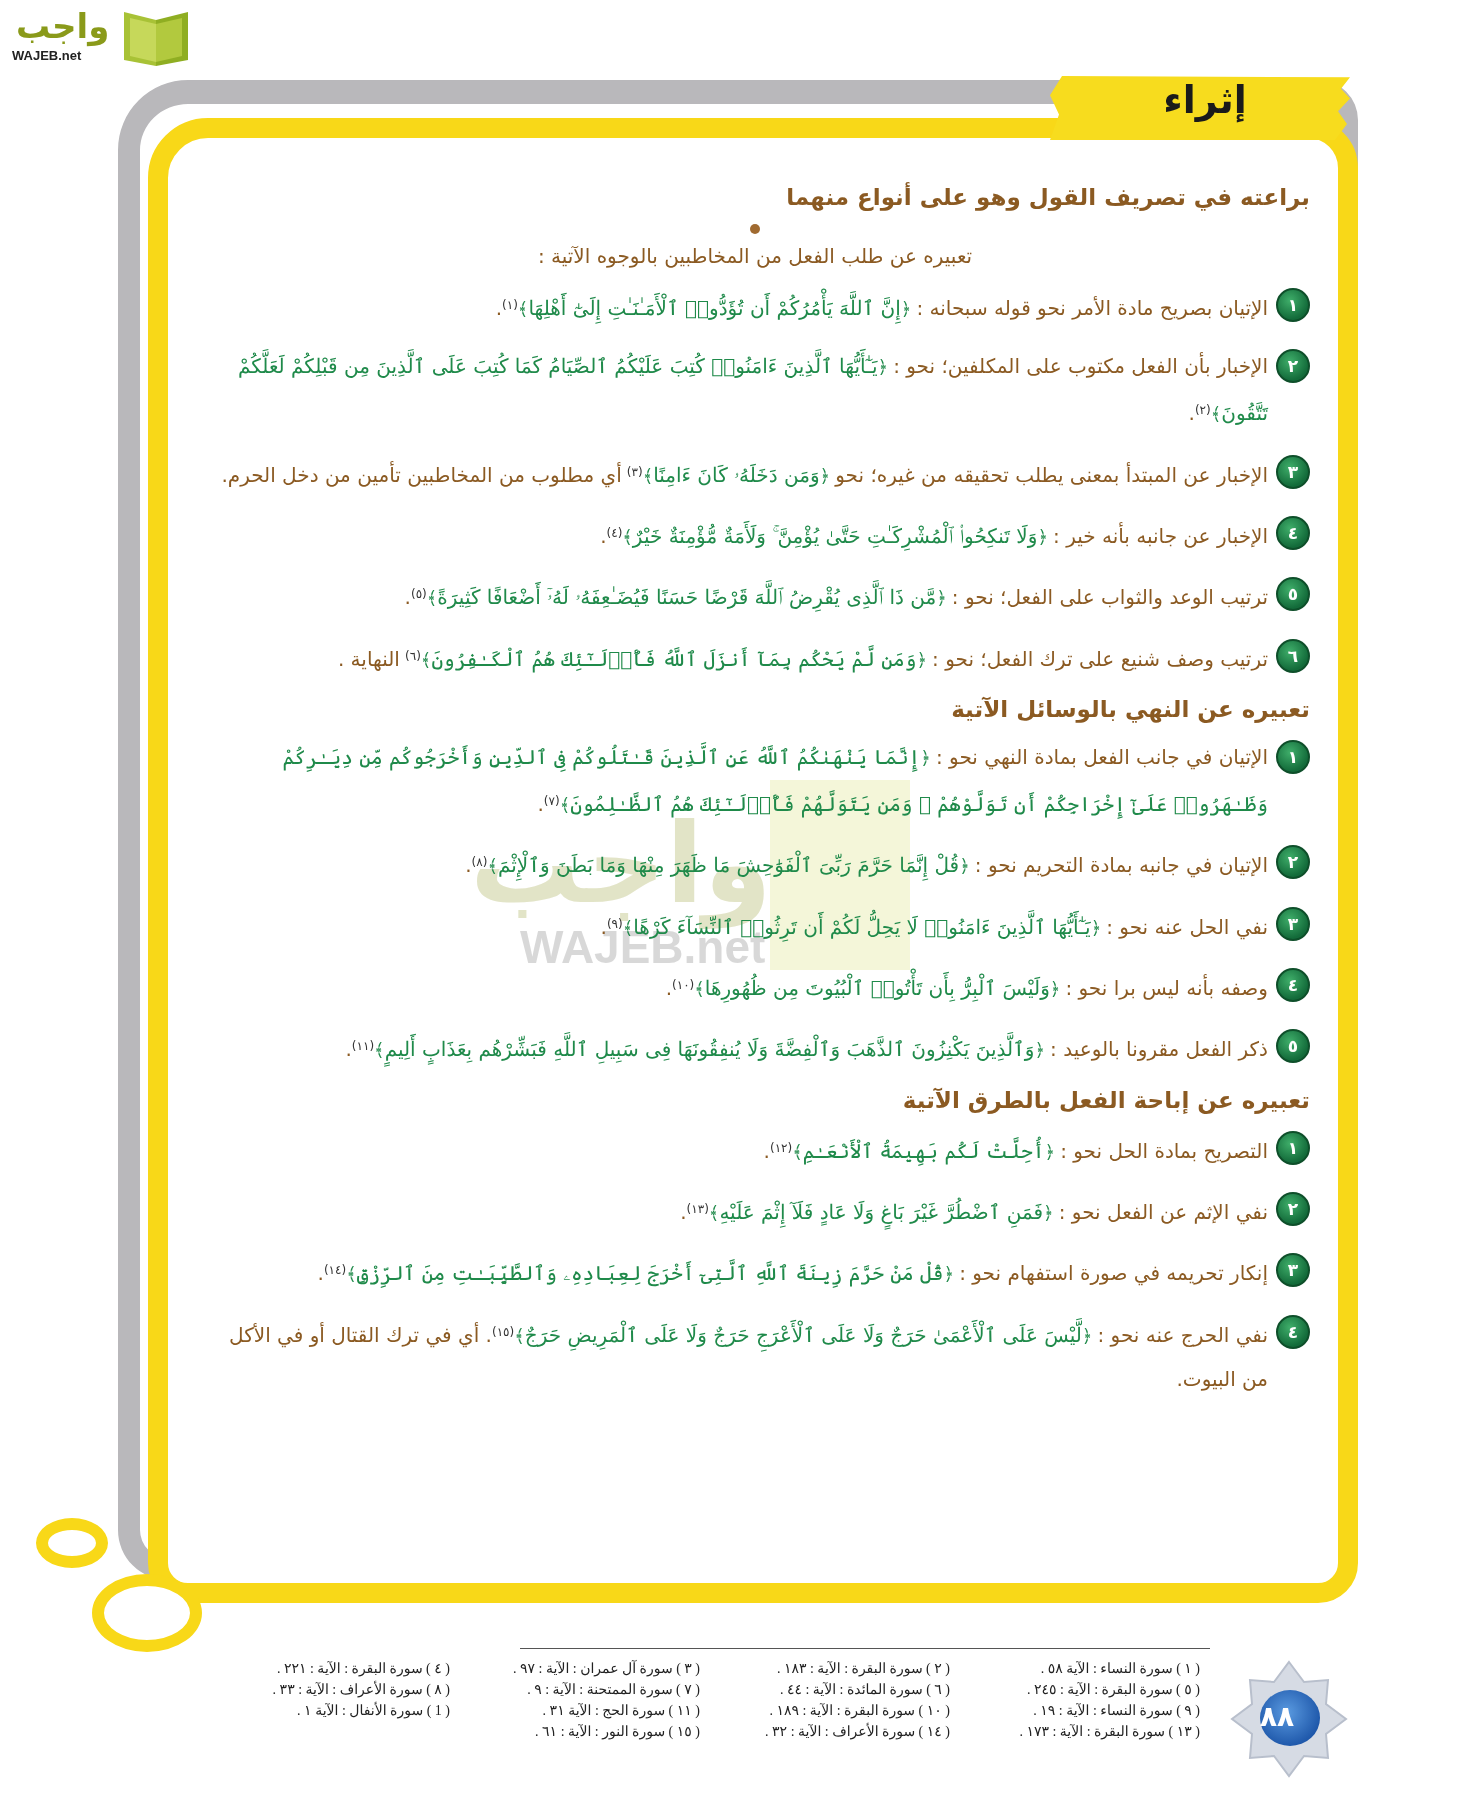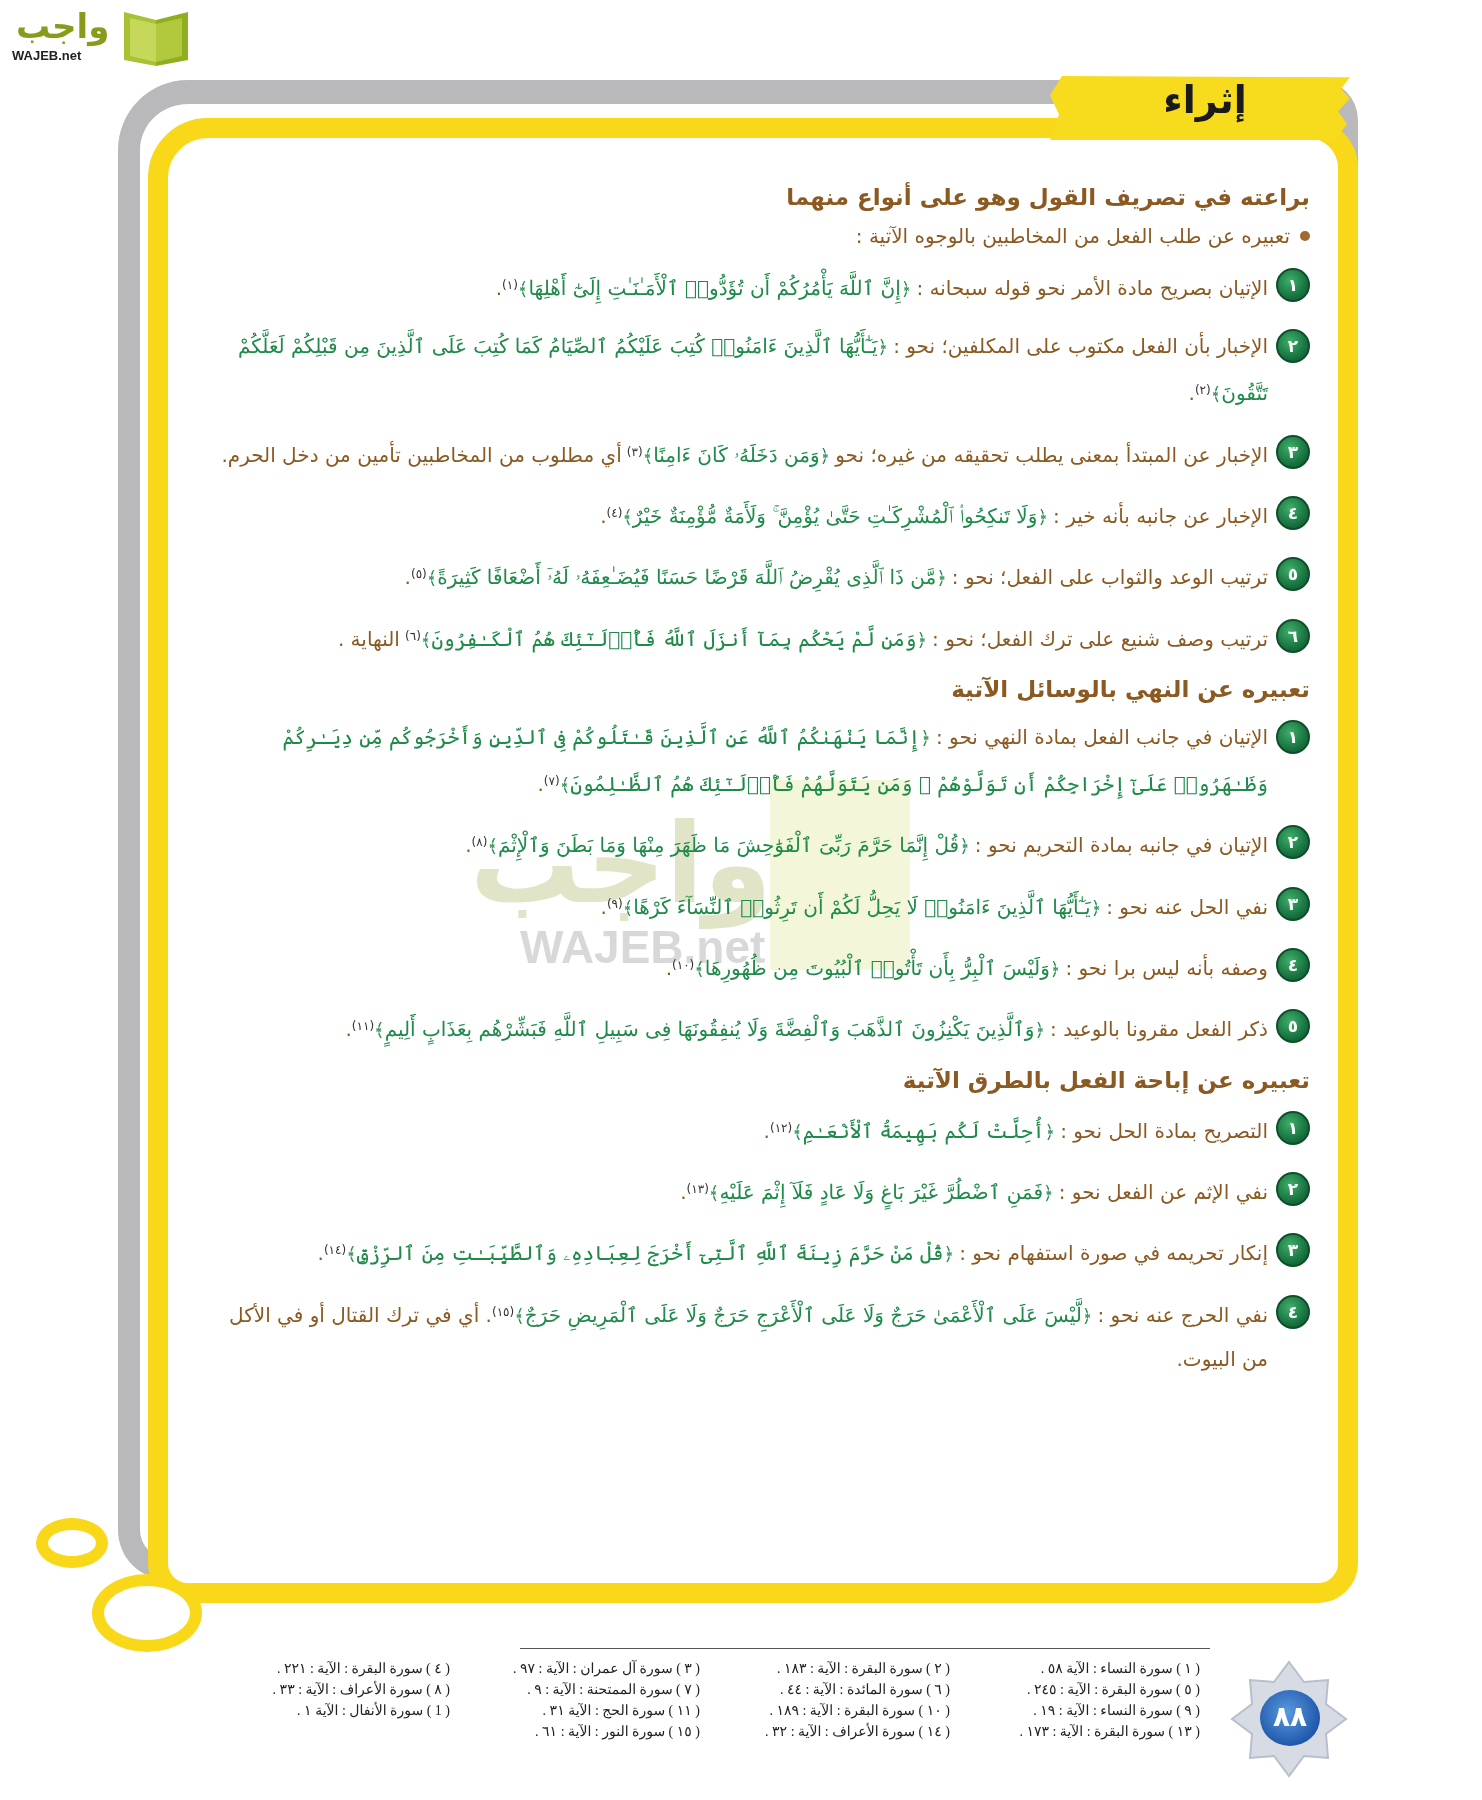--- a/index.html
+++ b/index.html
@@ -20,21 +20,21 @@
     border: 20px solid #f8d818; border-radius: 60px 50px 40px 40px; background: #fff; }
   .tab { position: absolute; left: 1050px; top: 76px; width: 300px; height: 64px; background: #f7dc1e;
     clip-path: polygon(4% 0, 100% 2%, 97% 20%, 100% 35%, 96% 55%, 99% 75%, 95% 100%, 0 100%, 3% 60%, 0 30%); }
   .tab-title { position: absolute; left: 1130px; top: 78px; width: 150px; text-align: center; font-size: 38px; font-weight: bold; color: #1a1a1a; }
 
   .ring { position: absolute; border-radius: 50%; border: 12px solid #f8d818; background: #fff; }
 
   
   .content { position: absolute; left: 200px; top: 178px; width: 1110px; }
   .h2 { font-size: 23px; font-weight: bold; color: #8b5a22; margin: 6px 0 14px 0; text-align: right; }
-  .bullet-line { font-size: 20px; color: #8b5a22; margin-bottom: 16px; display: flex; align-items: center; gap: 10px; }
+  .bullet-line { font-size: 20px; color: #8b5a22; margin-bottom: 16px; display: flex; align-items: center; gap: 10px; flex-direction: column; }
   .bullet-dot { width: 10px; height: 10px; border-radius: 50%; background: #a06a30; display: inline-block; }
   .item { display: flex; align-items: flex-start; gap: 8px; margin-bottom: 14px; line-height: 42px; }
   .num { flex: 0 0 34px; width: 34px; height: 34px; margin-top: 4px; border-radius: 50%;
     background: radial-gradient(circle at 40% 35%, #3fae6a, #136b3a 70%); border: 2px solid #0e4f2a;
     color: #fff; font-size: 17px; font-weight: bold; text-align: center; line-height: 30px; }
   .txt { font-size: 20px; color: #8b5a22; }
   .ayah { color: #1f8a4a; font-size: 20px; font-family: "DejaVu Serif", serif; }
   .orn { color: #1f8a4a; font-size: 18px; }
   .fn { font-size: 12px; color: #333; vertical-align: super; }
 
@@ -46,21 +46,21 @@
 
   
   .fn-rule { position: absolute; left: 520px; top: 1648px; width: 690px; height: 1px; background: #555; }
   .footnotes { position: absolute; left: 200px; top: 1660px; width: 1000px; display: grid;
     grid-template-columns: repeat(4, 1fr); row-gap: 4px; font-size: 14px; color: #222; }
   .footnotes div { text-align: right; font-family: Liberation Serif, serif; }
 
   .page-badge { position: absolute; left: 1230px; top: 1660px; width: 118px; height: 118px; direction: ltr; }
   .page-num { position: absolute; left: 30px; top: 30px; width: 60px; height: 56px; border-radius: 50%;
     background: radial-gradient(circle at 45% 40%, #5a9ae0, #1c55a8 75%); color: #fff; font-size: 28px;
-    text-align: center; line-height: 54px; font-weight: bold; }
+    text-align: left; line-height: 54px; font-weight: bold; }
 </style>
 </head>
 <body>
 
 <div class="logo">
   <div class="logo-ar">واجب</div>
   <div class="logo-en"><span>WAJEB</span><span>.net</span></div>
   <svg class="logo-book" viewBox="0 0 76 58">
     <path d="M38 10 L6 2 L6 50 L38 56 Z" fill="#a8c236"></path>
     <path d="M38 10 L70 2 L70 50 L38 56 Z" fill="#8fae22"></path>

